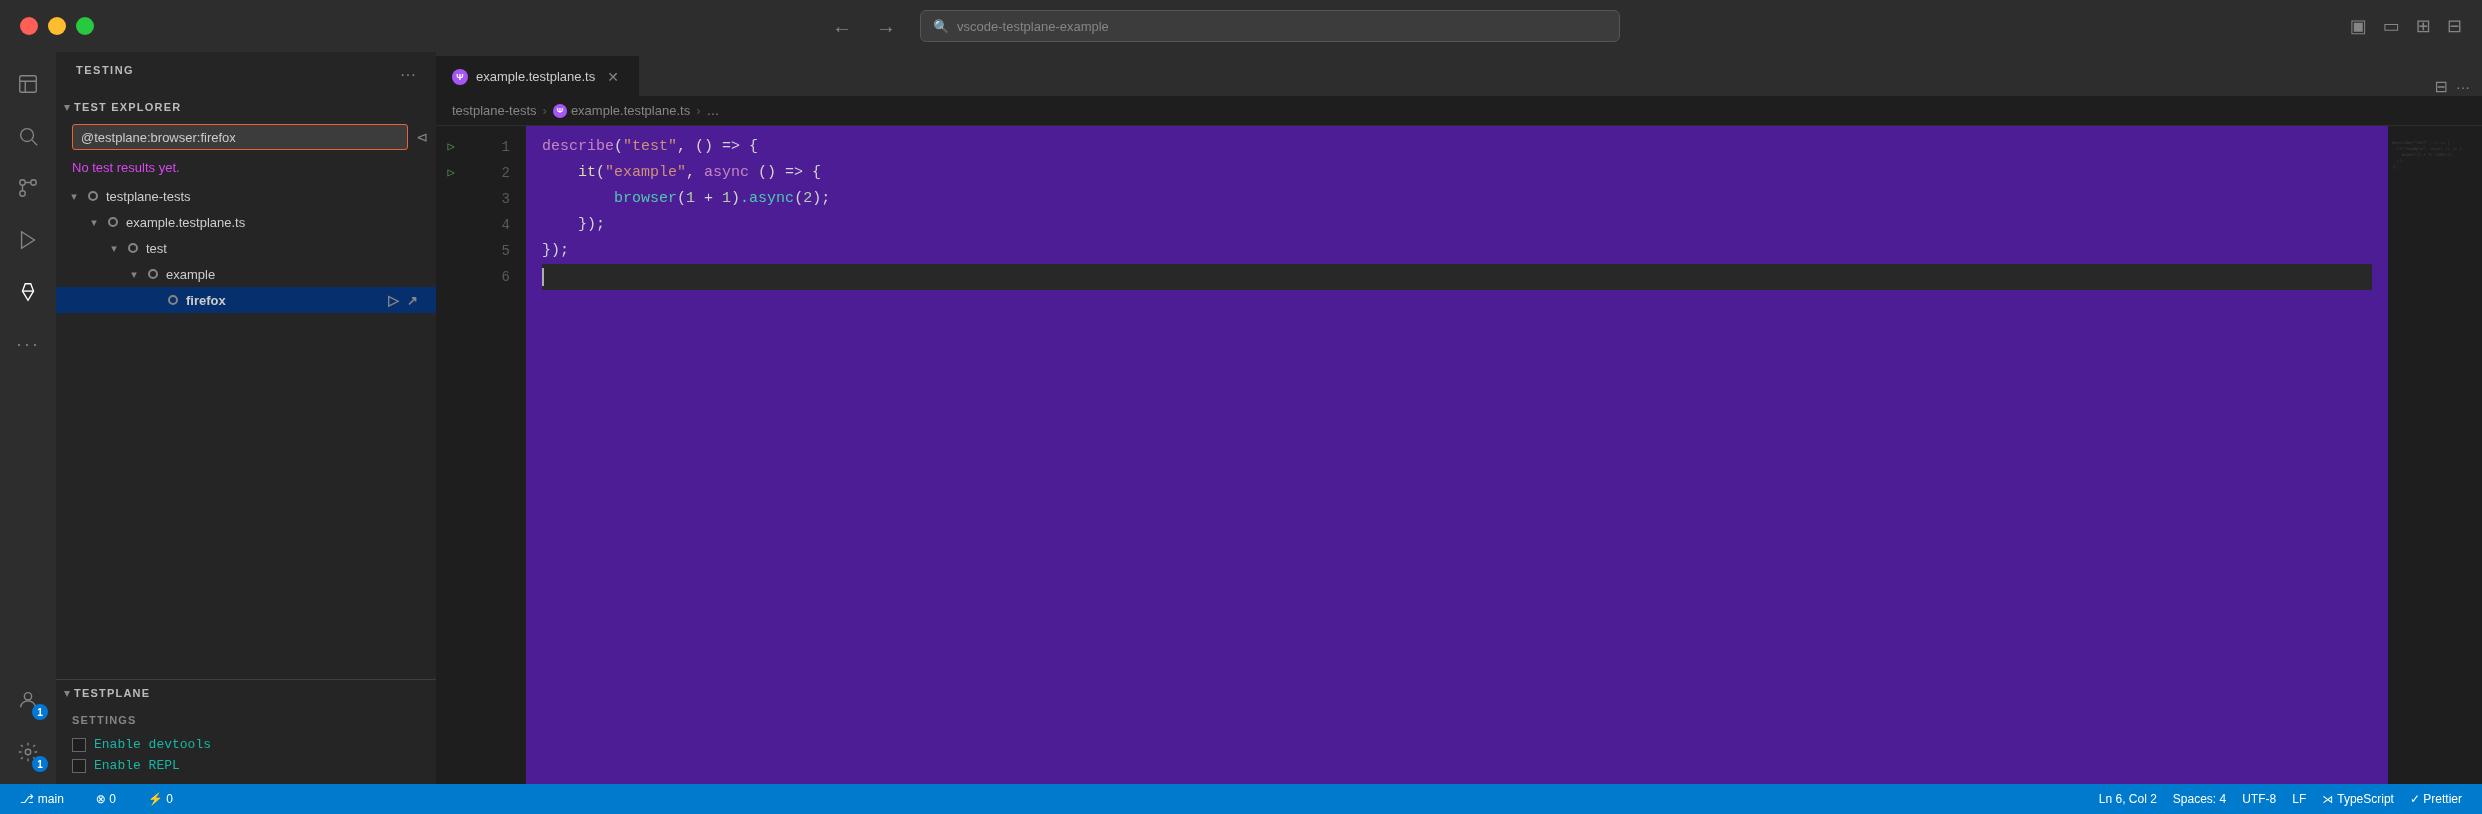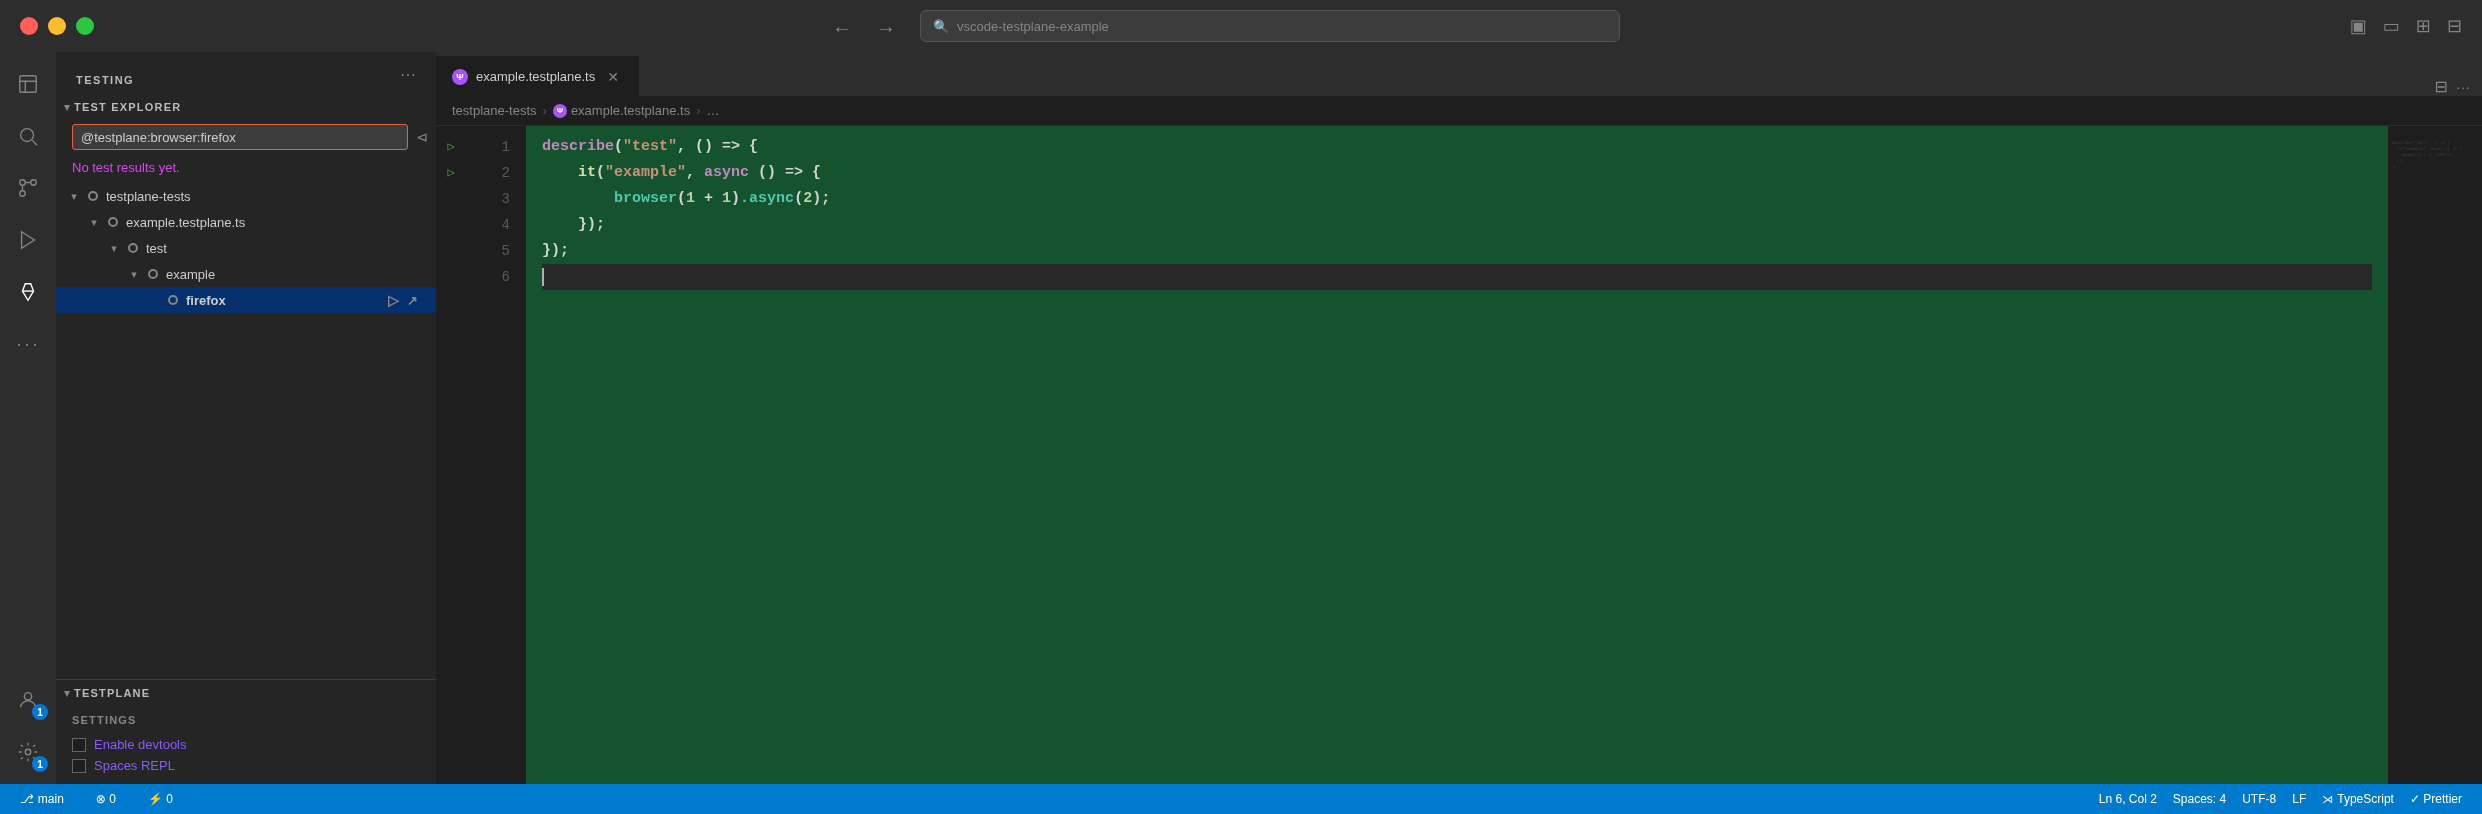--- a/index.html
+++ b/index.html
@@ -135,21 +135,21 @@
       width: 380px;
       background: #252526;
       display: flex;
       flex-direction: column;
       flex-shrink: 0;
       overflow: hidden;
     }
     .sidebar-header {
       padding: 12px 16px 8px 20px;
       display: flex;
-      align-items: flex-end;
+      align-items: flex-start;
       justify-content: space-between;
       flex-shrink: 0;
     }
     .sidebar-title {
       font-size: 11px;
       font-weight: 700;
       letter-spacing: 1.5px;
       color: #bbbbbb;
       text-transform: uppercase;
     }
@@ -305,22 +305,23 @@
       width: 14px;
       height: 14px;
       border: 1px solid #666;
       background: #1e1e1e;
       display: flex;
       align-items: center;
       justify-content: center;
       flex-shrink: 0;
     }
     .checkbox-label {
-      color: #8b5cf6;
+      color: #14b8a6;
       font-size: 13px;
+      font-family: Liberation Mono, monospace;
     }
     
     .editor-area {
       flex: 1;
       background: #1e1e1e;
       display: flex;
       flex-direction: column;
       overflow: hidden;
     }
     .tab-bar {
@@ -423,22 +424,21 @@
       flex-shrink: 0;
       font-size: 14px;
       line-height: 26px;
       user-select: none;
     }
     .line-number { height: 26px; display: block; }
     .code-content {
       flex: 1;
       padding: 8px 16px;
       overflow: auto;
-      background: #14532d;
-      font-weight: bold;
+      background: #4c1d95;
     }
     .code-line {
       height: 26px;
       white-space: pre;
       display: flex;
       align-items: center;
     }
     .code-line.active-line {
       background: #282828;
     }
@@ -674,21 +674,21 @@
         <span class="section-title">TESTPLANE</span>
       </div>
       <div class="settings-section">
         <div class="settings-title">SETTINGS</div>
         <div class="checkbox-row">
           <div class="checkbox"></div>
           <span class="checkbox-label">Enable devtools</span>
         </div>
         <div class="checkbox-row">
           <div class="checkbox"></div>
-          <span class="checkbox-label">Spaces REPL</span>
+          <span class="checkbox-label">Enable REPL</span>
         </div>
       </div>
     </div>
   </div>
 
   <div class="editor-area">
 
     <div class="tab-bar">
       <div class="tab active">
         <div class="tab-icon">Ψ</div>

